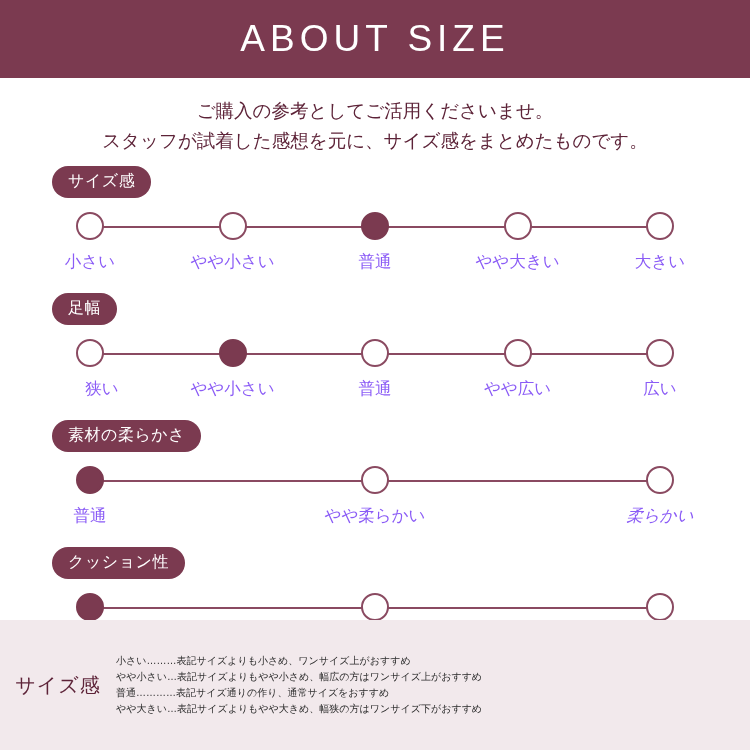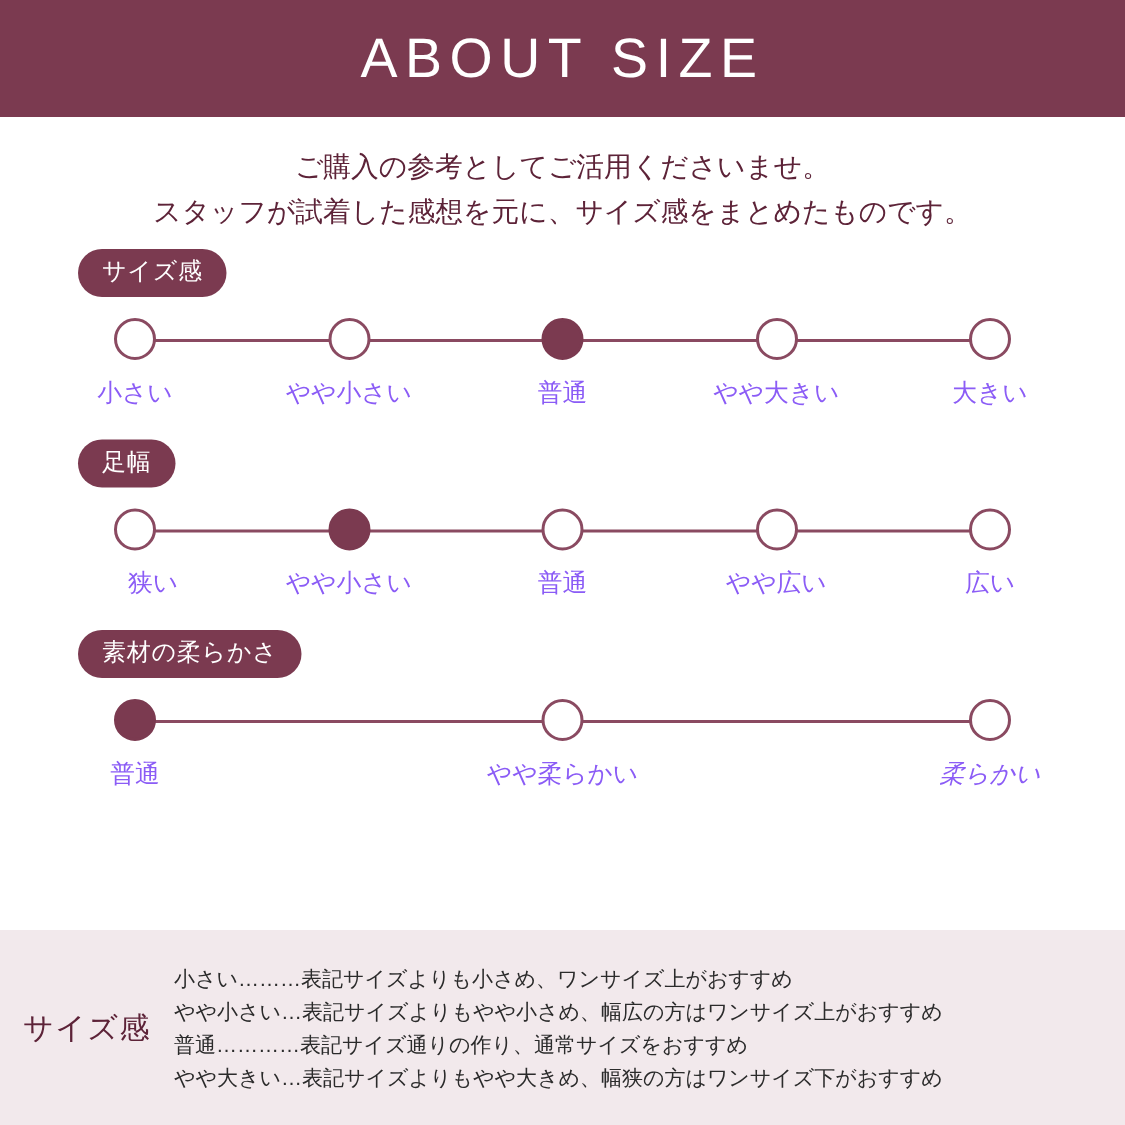--- a/index.html
+++ b/index.html
@@ -119,21 +119,21 @@
   .footer-badge {
     width: 116px;
     min-width: 116px;
     text-align: center;
     color: #5d2338;
     font-size: 20px;
     letter-spacing: 1px;
   }
   .footer-lines {
     color: #2b2b2b;
-    font-size: 14px;
+    font-size: 10px;
     line-height: 1.58;
   }
   .footer-lines div { white-space: nowrap; }
 </style>
 </head>
 <body>
 
 <div class="page">
 
   <div class="header">
@@ -176,20 +176,30 @@
         </div></div>
       <div class="scale-block"><div class="pill">素材の柔らかさ</div><div class="track-wrap">
           <div class="track"></div>
           <div class="node filled" style="left: 50px;"></div>
           <div class="node" style="left: 335px;"></div>
           <div class="node" style="left: 620px;"></div>
         </div><div class="labels">
           <div class="lbl" style="left: 50px;">普通</div>
           <div class="lbl" style="left: 335px;">やや柔らかい</div>
           <div class="lbl" style="left: 620px; font-style: italic;">柔らかい</div>
+        </div></div>
+      <div class="scale-block"><div class="pill">クッション性</div><div class="track-wrap">
+          <div class="track"></div>
+          <div class="node filled" style="left: 50px;"></div>
+          <div class="node" style="left: 335px;"></div>
+          <div class="node" style="left: 620px;"></div>
+        </div><div class="labels">
+          <div class="lbl" style="left: 50px;">普通</div>
+          <div class="lbl" style="left: 335px;">ふわふわ</div>
+          <div class="lbl" style="left: 620px;">すごくふわふわ</div>
         </div></div>
     </div>
 
   <div class="footer">
     <div class="footer-badge">サイズ感</div>
     <div class="footer-lines" id="footer-lines">
         <div>小さい………表記サイズよりも小さめ、ワンサイズ上がおすすめ</div>
         <div>やや小さい…表記サイズよりもやや小さめ、幅広の方はワンサイズ上がおすすめ</div>
         <div>普通…………表記サイズ通りの作り、通常サイズをおすすめ</div>
         <div>やや大きい…表記サイズよりもやや大きめ、幅狭の方はワンサイズ下がおすすめ</div>

